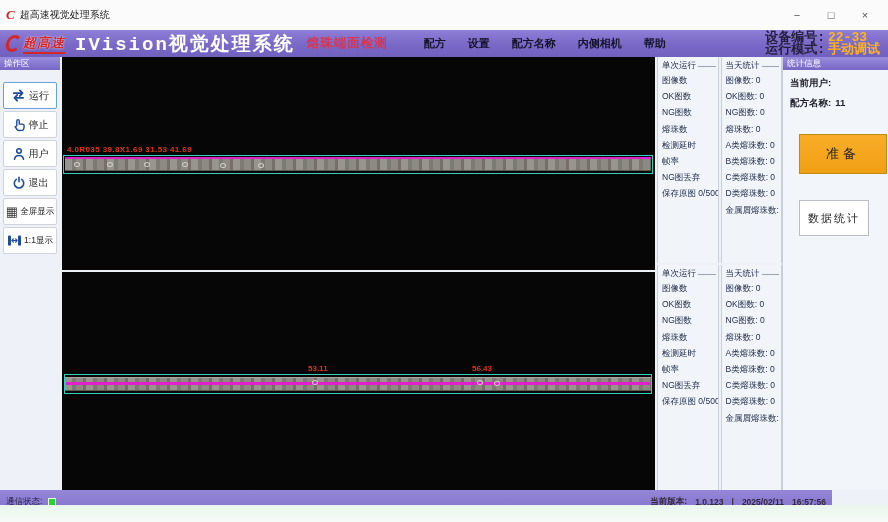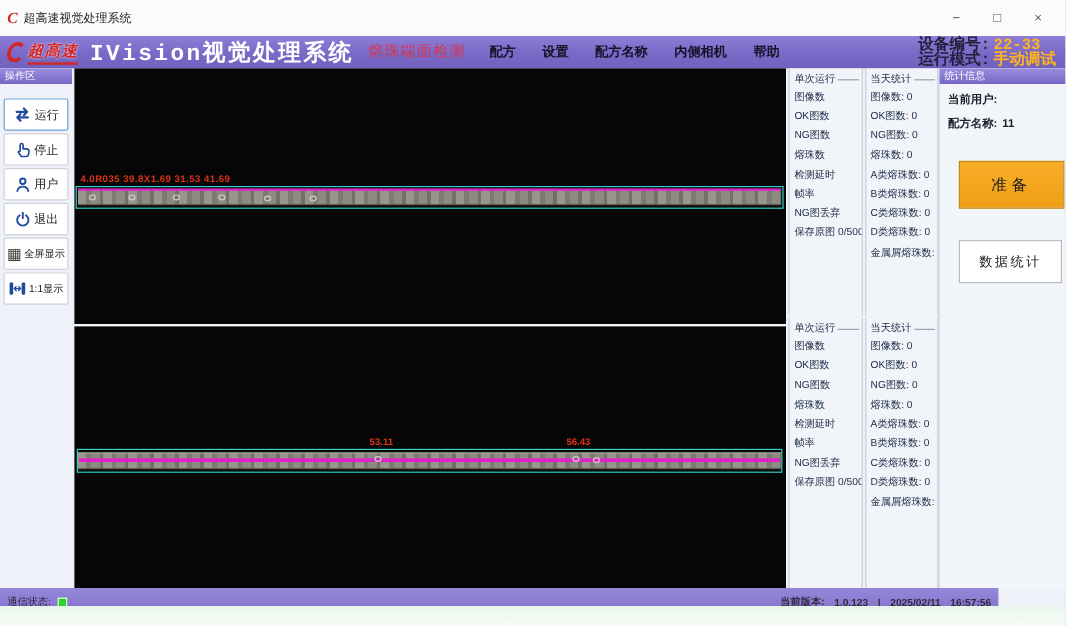--- a/index.html
+++ b/index.html
@@ -19,22 +19,22 @@
   
   .header { position:absolute; left:0; top:30px; width:888px; height:27px;
             background:linear-gradient(180deg,#8e7ed6 0%,#7a68c6 55%,#7161bf 100%);
             display:flex; align-items:center; }
   .logo-wrap { display:flex; align-items:center; margin-left:6px; }
   .logo-arc { width:15px; height:17px; border:3px solid #d42626; border-right-color:transparent;
               border-radius:50%; transform:skewX(-12deg); margin-right:2px; }
   .logo-text { color:#d42626; font-weight:bold; font-style:italic; font-size:13px;
                text-shadow:0 0 2px #f5f2ff; letter-spacing:1px; border-bottom:2px solid #d42626; }
   .app-title { color:#ffffff; font-weight:bold; font-size:19px; letter-spacing:2px; margin-left:10px;font-family:Liberation Mono, monospace; }
-  .app-subtitle { color:#d83550; font-weight:normal; font-size:12.5px; margin-left:12px; letter-spacing:1px; }
-  .menu { display:flex; gap:22px; margin-left:20px; }
+  .app-subtitle { color:#d83550; font-weight:bold; font-size:12.5px; margin-left:12px; letter-spacing:1px; }
+  .menu { display:flex; gap:22px; margin-left:36px; }
   .menu-item { font-size:11px; font-weight:bold; color:#14142a; cursor:default; }
   .hdr-right { margin-left:auto; margin-right:8px; text-align:left; font-size:13px; line-height:12px;font-family:Liberation Mono, monospace; }
   .hdr-right .lbl { color:#26203f; font-weight:bold; }
   .hdr-right .val { color:#ffb41e; font-weight:bold; margin-left:3px; }
 
   
   .mini-hdr { height:13px; background:linear-gradient(180deg,#9b8ede,#7566c4);
               color:#fff; font-size:8.5px; line-height:13px; padding-left:4px; }
 
   
@@ -78,21 +78,21 @@
 
   
   .info { position:absolute; left:782px; top:57px; width:106px; height:433px;
           background:#f2f5fa; border-left:1px solid #c9ced9; }
   .irow { font-size:9.5px; font-weight:bold; color:#20202c; margin:7px 0 0 7px; white-space:nowrap; }
   .irow .ival { margin-left:4px; }
   .btn-prepare { display:block; width:88px; height:40px; margin:24px 0 0 16px;
                  background:linear-gradient(180deg,#f8ad28,#f09f14); border:1px solid #c08a12;
                  font-size:13px; color:#222; letter-spacing:4px; cursor:default;
                  font-family:"Liberation Sans","DejaVu Sans",sans-serif; }
-  .btn-data { display:block; width:86px; height:36px; margin:26px 0 0 16px; background:#fff;
+  .btn-data { display:block; width:70px; height:36px; margin:26px 0 0 16px; background:#fff;
               border:1px solid #b9bdc6; font-size:11px; color:#222; letter-spacing:2px; cursor:default;
               font-family:Liberation Mono, monospace; }
 
   
   .statusbar { position:absolute; left:0; top:490px; width:832px; height:15px;
                background:linear-gradient(180deg,#9486d8,#8171cc); display:flex; align-items:center;
                font-size:8.5px; color:#2a2440; padding:12px 6px; }
   .comm-dot { width:8px; height:8px; background:#2bd42b; border:1px solid #eafce8; margin-left:6px; }
   .sb-right { margin-left:auto; display:flex; gap:8px; align-items:center; color:#33283a; font-weight:bold; }
   .footer { position:absolute; left:0; top:505px; width:888px; height:17px;

